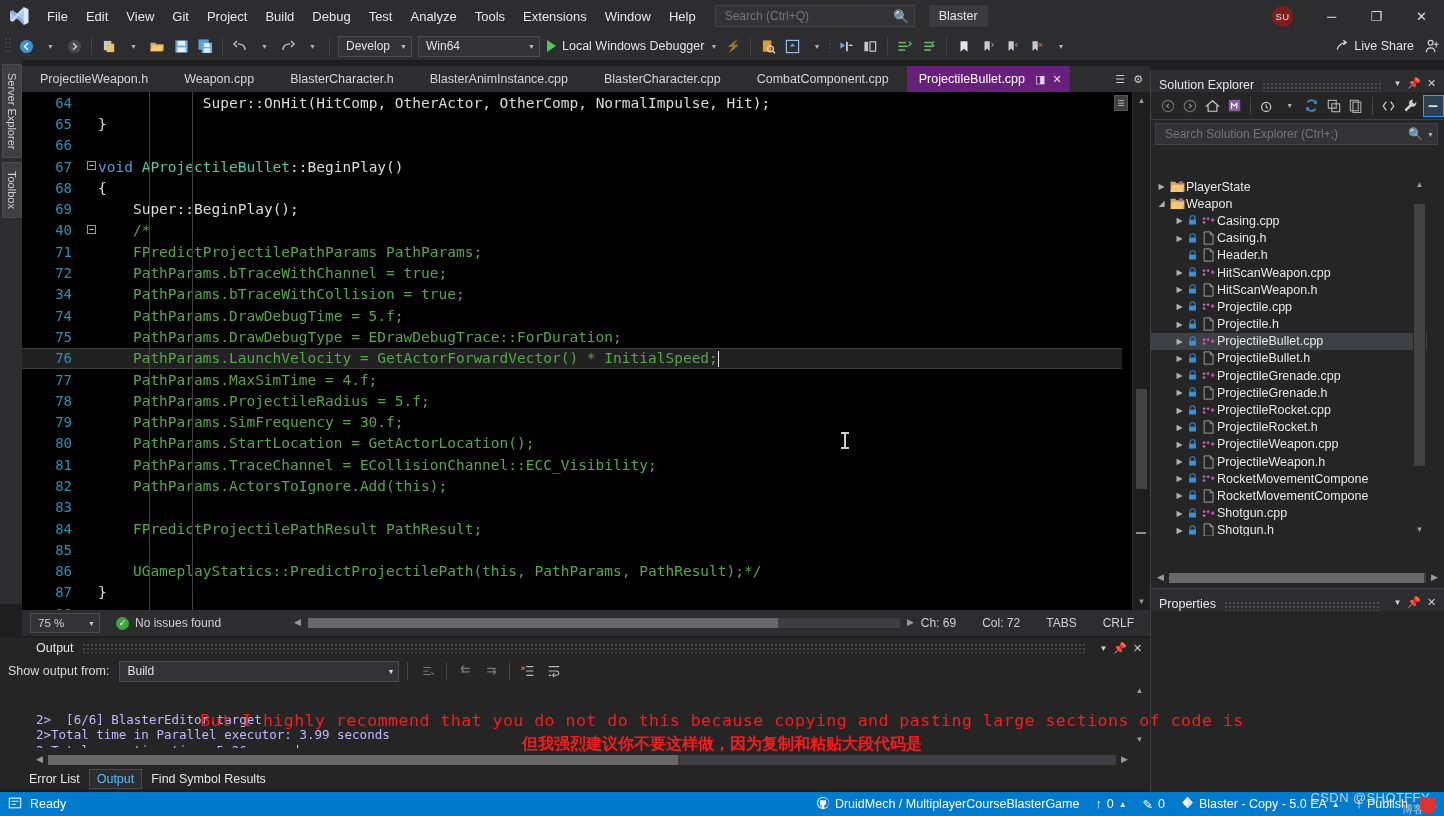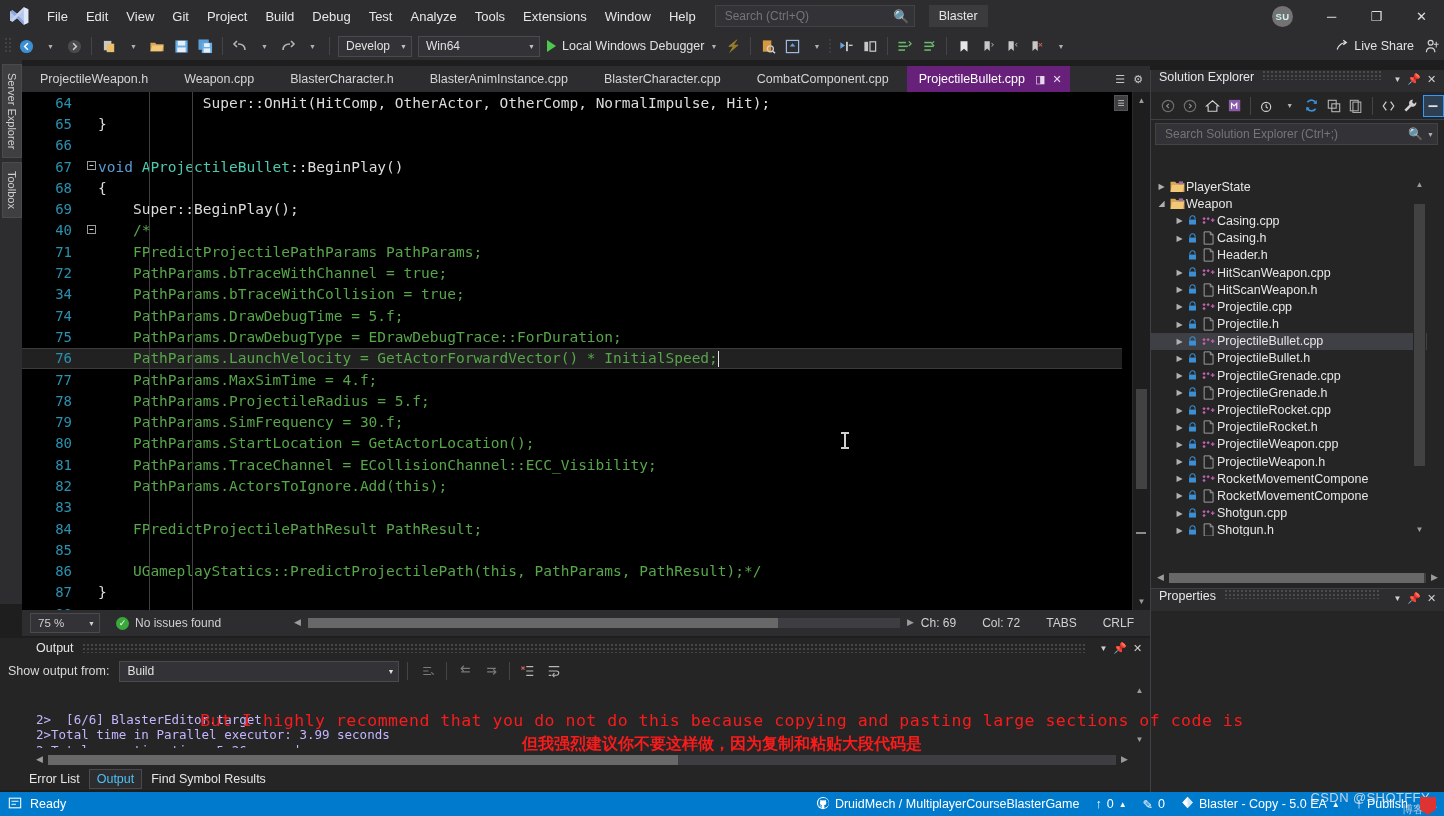--- a/index.html
+++ b/index.html
@@ -36,23 +36,23 @@
   }
   .search-box .mag { color: #cfcfcf; font-size: 13px; }
   .solution-name {
     margin-left: 14px; font-size: 12.5px; color: #e6e6e6; background: #3b3b3d;
     padding: 4px 10px;
   }
   .titlebar-right {
     position: absolute; right: 0; top: 0; height: 32px; display: flex; align-items: center;
   }
   .avatar {
-    width: 21px; height: 21px; border-radius: 50%; background: #737373; color: #cfeff1;
+    width: 21px; height: 21px; border-radius: 50%; background: #7f1d1d; color: #cfeff1;
     font-size: 9.5px; display: flex; align-items: center; justify-content: center;
-    margin-right: 16px; letter-spacing: .3px; font-weight: bold;
+    margin-right: 16px; letter-spacing: .3px;
   }
   .winbtn {
     width: 45px; height: 32px; display: flex; align-items: center; justify-content: center;
     color: #e0e0e0; font-size: 13px;
   }
 
   
   .toolbar {
     position: absolute; left: 0; top: 32px; width: 1444px; height: 28px;
     background: #2d2d30; display: flex; align-items: center; padding-left: 4px;
@@ -190,21 +190,21 @@
   .hscroll .thumb { position: absolute; left: 14px; top: 1px; width: 470px; height: 10px; background: #686868; }
   .hscroll .arrow { position: absolute; top: 0; color: #9b9b9b; font-size: 9px; }
   .pos-info { margin-left: auto; display: flex; align-items: center; gap: 26px; padding-right: 16px; font-size: 12px; }
 
   
   .solexp {
     position: absolute; left: 1150px; top: 70px; width: 294px; height: 518px; background: #252526;
     border-left: 1px solid #3f3f46;
   }
   .panel-head {
-    height: 22px; display: flex; align-items: flex-start; padding: 0 4px 0 8px;
+    height: 22px; display: flex; align-items: flex-end; padding: 0 4px 0 8px;
     color: #e6e6e6; font-size: 12.5px; background: #2d2d30;
   }
   .panel-dots { flex: 1; height: 10px; margin: 0 8px; opacity: .35;
     background-image: radial-gradient(#8c8c8c 0.7px, transparent 0.8px);
     background-size: 4px 4px; }
   .panel-btn { width: 17px; height: 18px; display: flex; align-items: center; justify-content: center;
     color: #d0d0d0; font-size: 11px; }
   .se-toolbar {
     height: 28px; display: flex; align-items: center; padding-left: 6px; gap: 1px;
     background: #252526; border-bottom: 1px solid #3f3f46;

